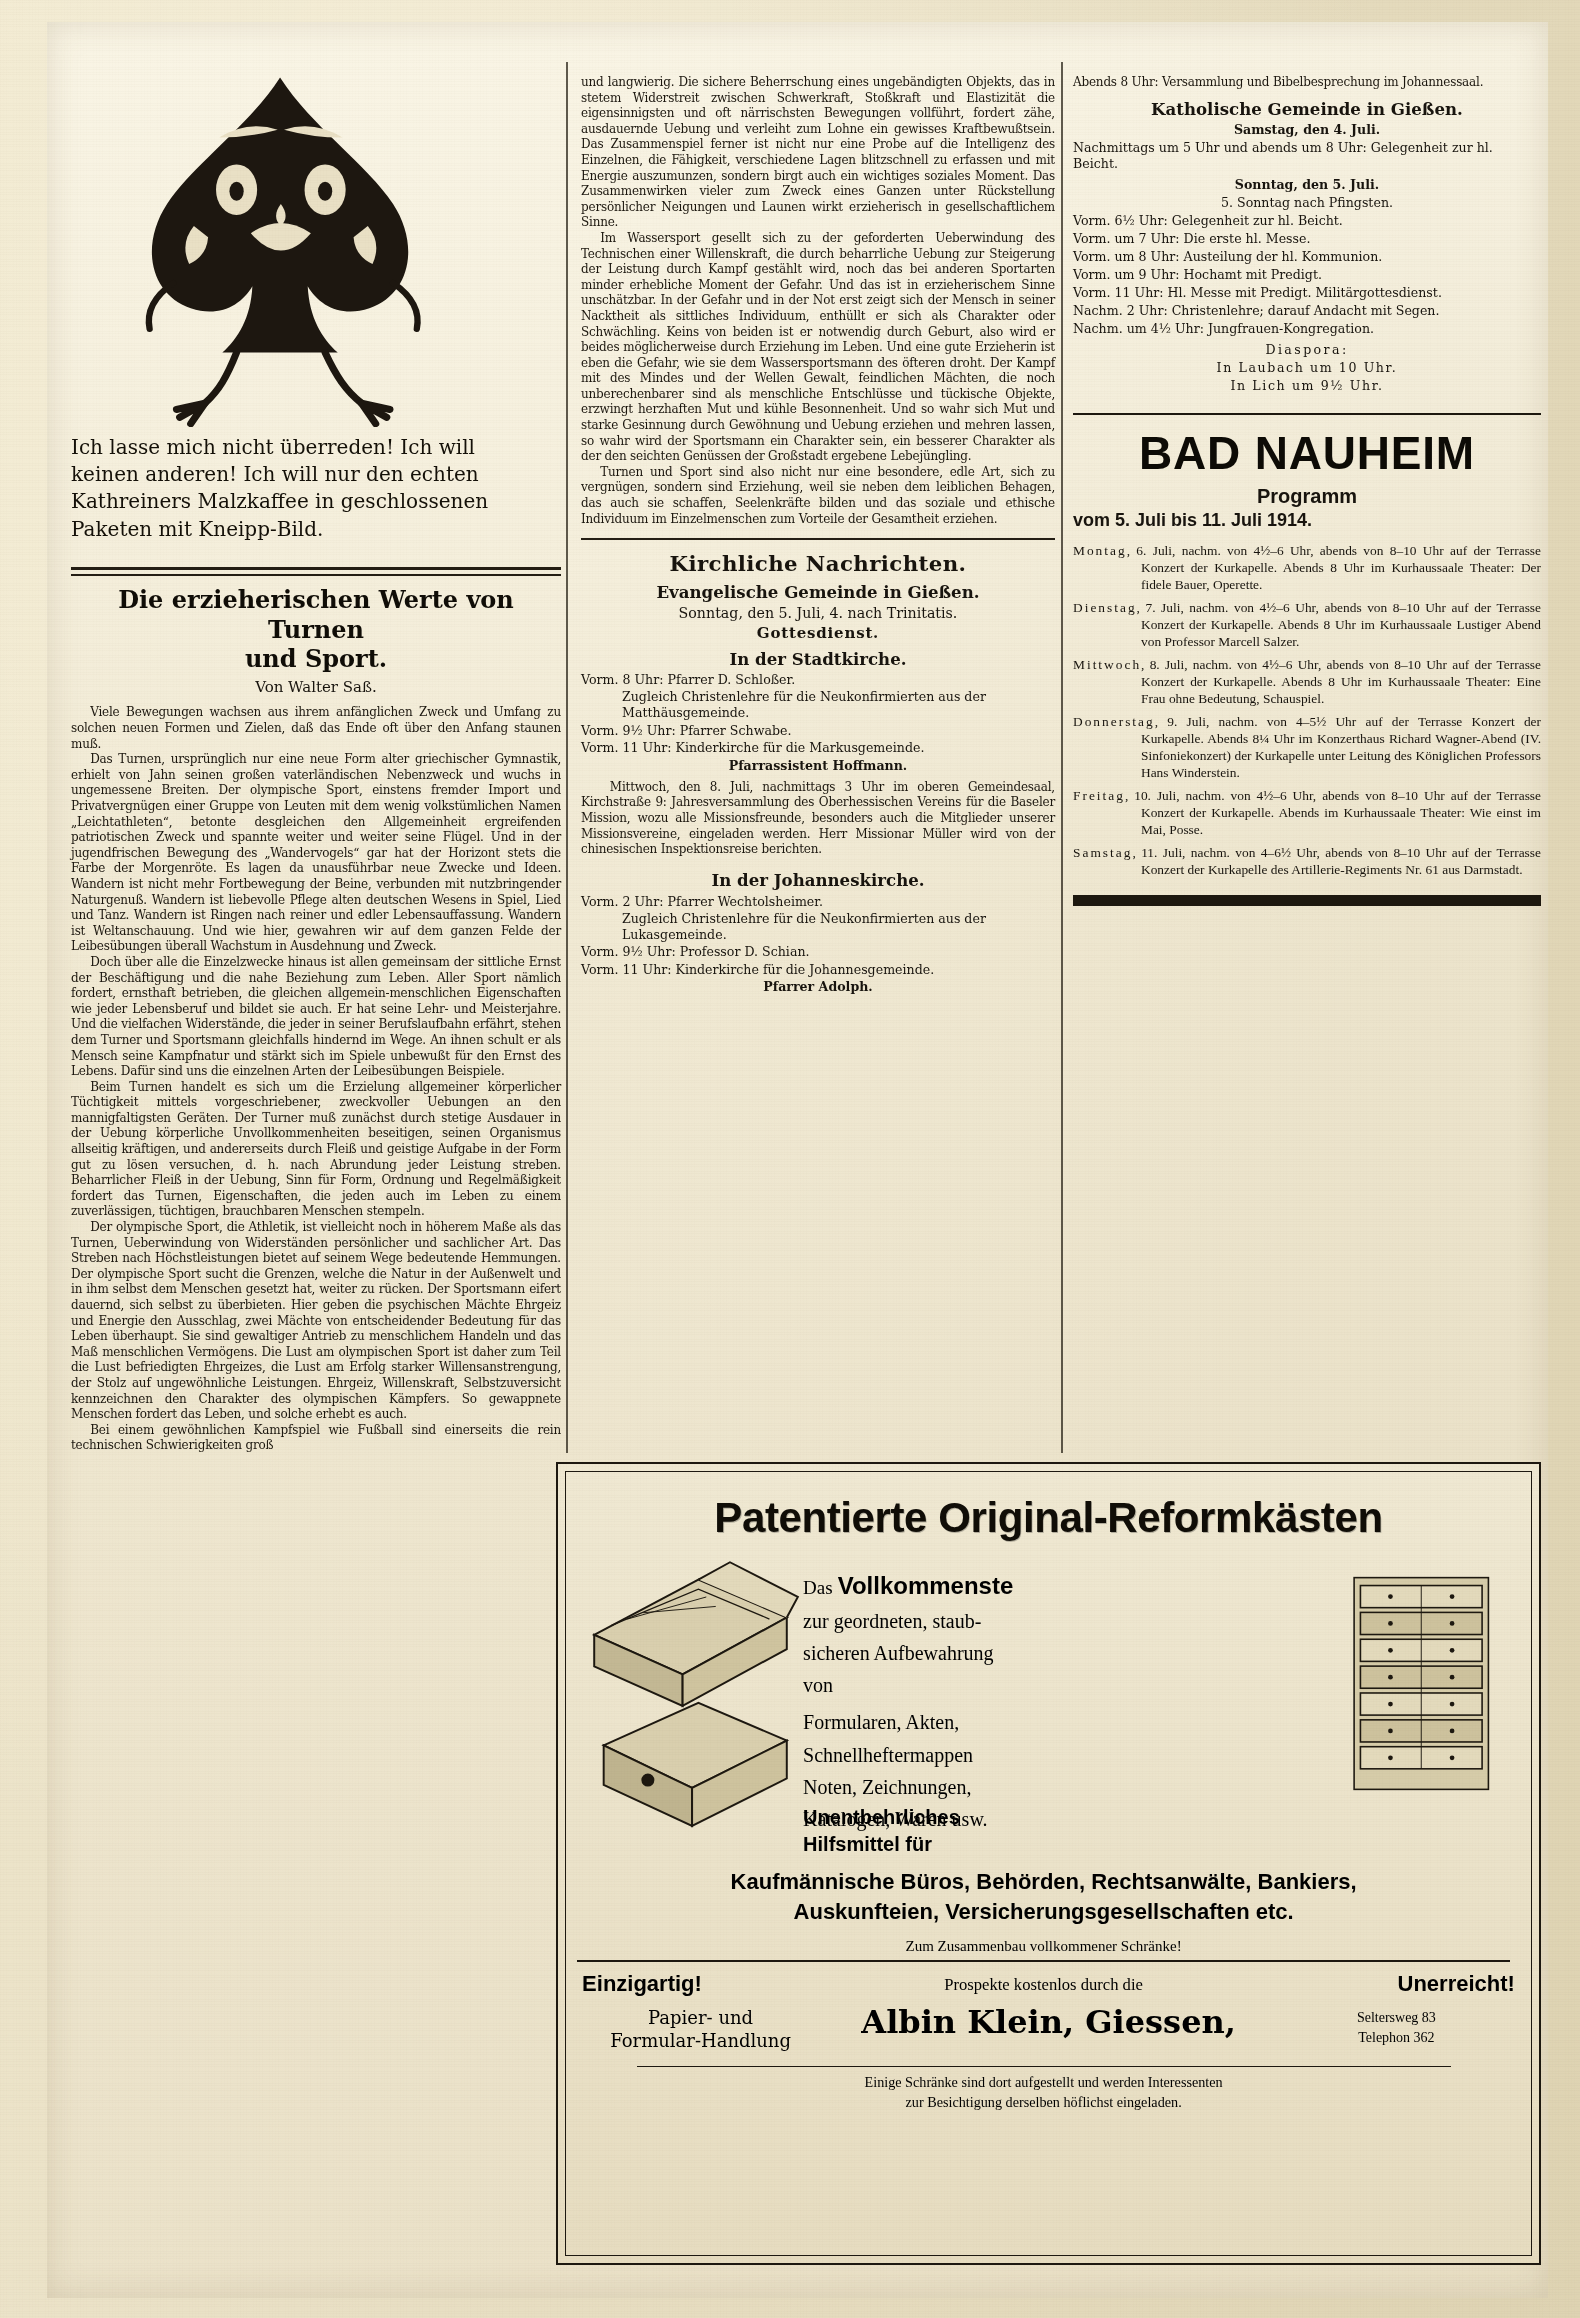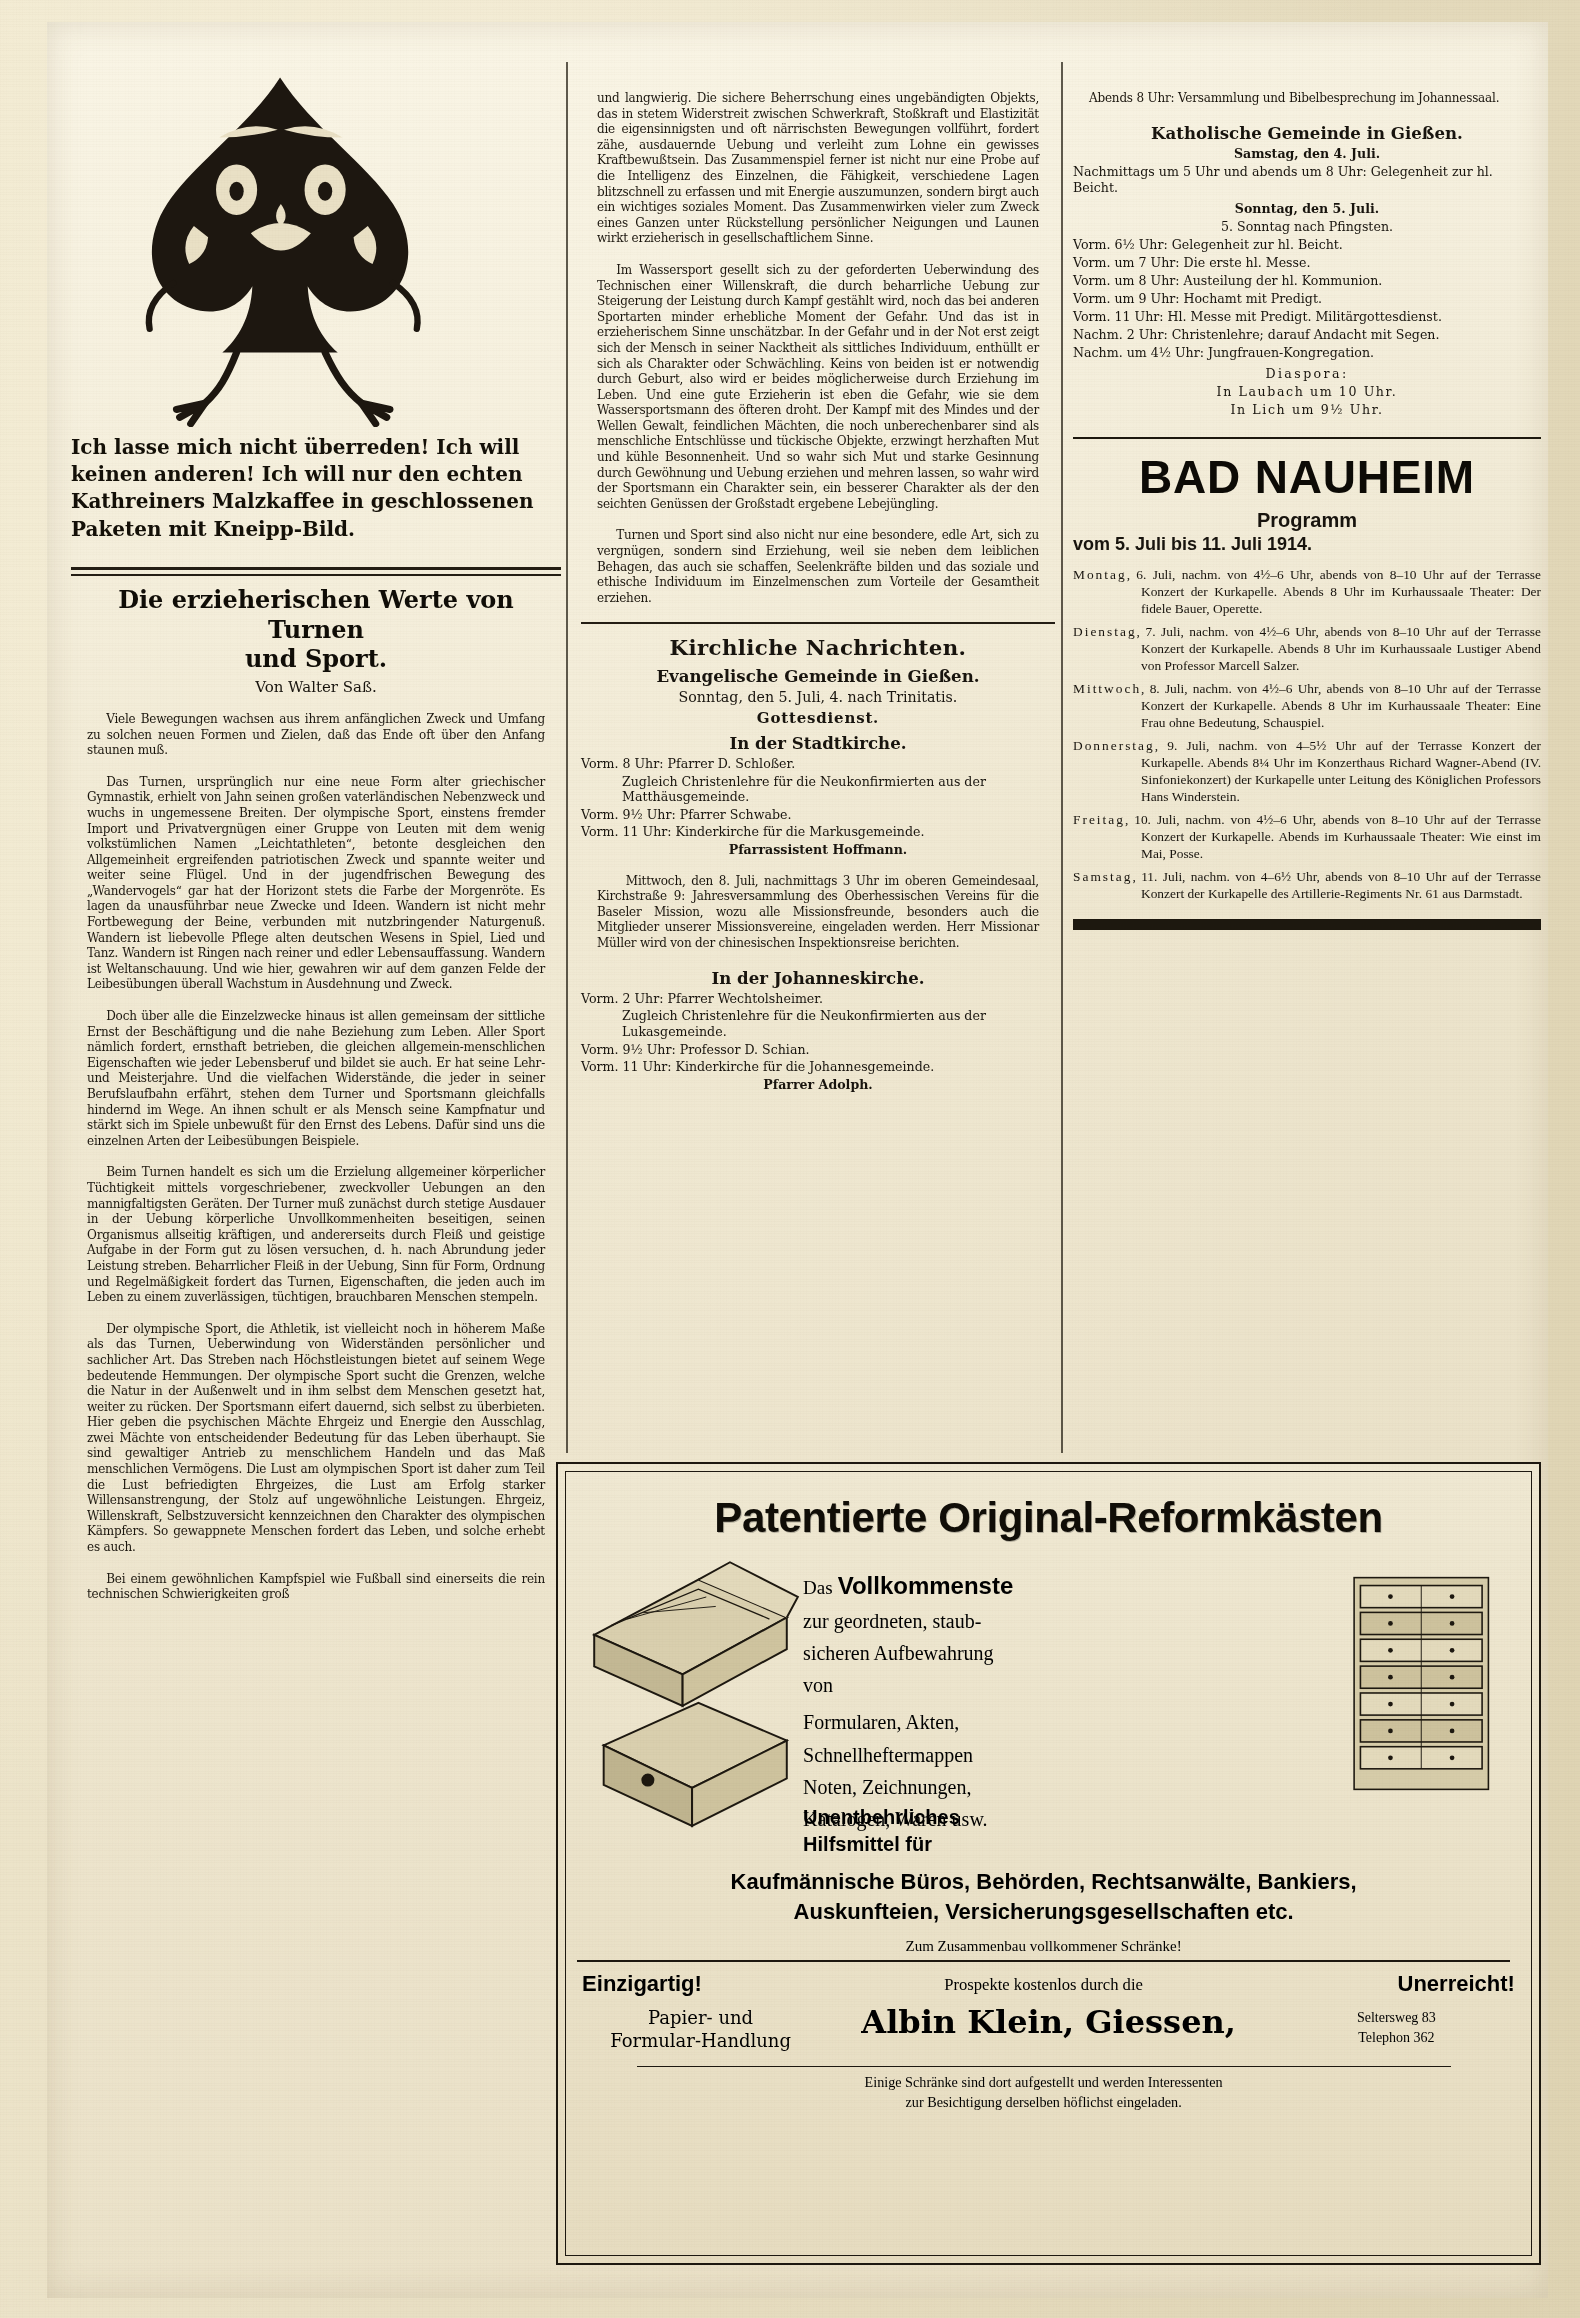--- a/index.html
+++ b/index.html
@@ -50,32 +50,32 @@
 
   
   .tx{
     font-family:"DejaVu Serif", serif;
     font-size:12px;
     line-height:1.30;
     text-align:justify;
     letter-spacing:-0.2px;
     color:#1b160e;
   }
-  .tx p{ margin:16px; text-indent:1.6em; }
+  .tx p{ margin:0; text-indent:1.6em; }
   .tx p.noind{ text-indent:0; }
   .tx p.ind2{ text-indent:2.4em; }
 
   
   .adbox{ position:relative; width:490px; height:490px; }
   .spade-wrap{ position:absolute; left:47px; top:8px; width:332px; height:356px; }
   .adtext{
     position:absolute;
     left:0; top:371px; width:490px;
     font-family:"DejaVu Serif", serif;
-    font-weight:bold;
+    font-weight:normal;
     font-size:20px;
     line-height:1.36;
     color:#141008;
     letter-spacing:0px;
   }
   .hr-thick{
     height:3.2px; background:#241e14; margin:14.2px 0 3.2px 0;
   }
   .hr-thin{
     height:1.6px; background:#241e14; margin:4px 0 9.5px 0;

